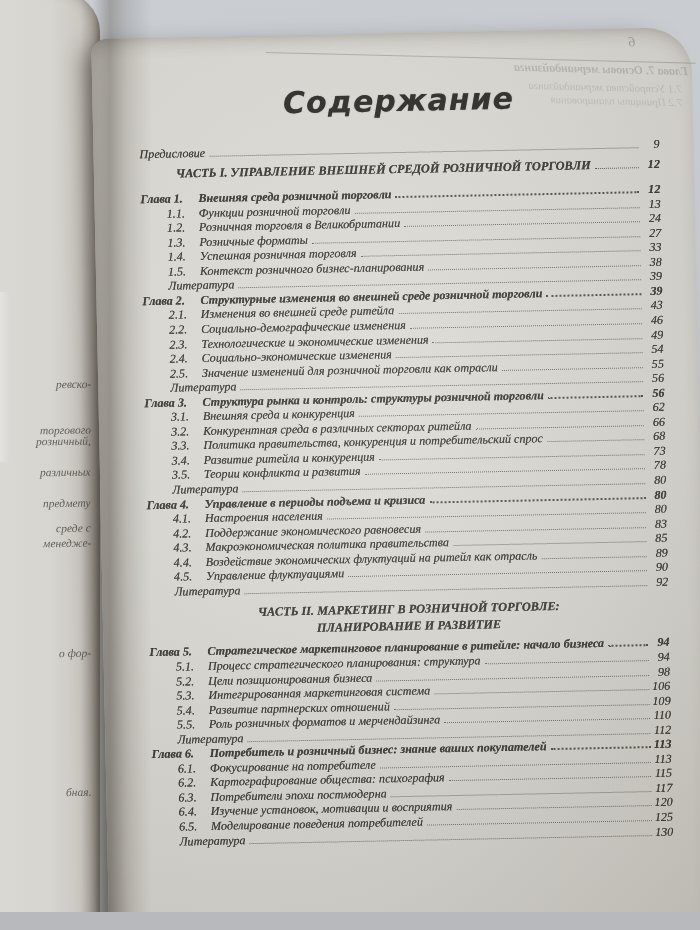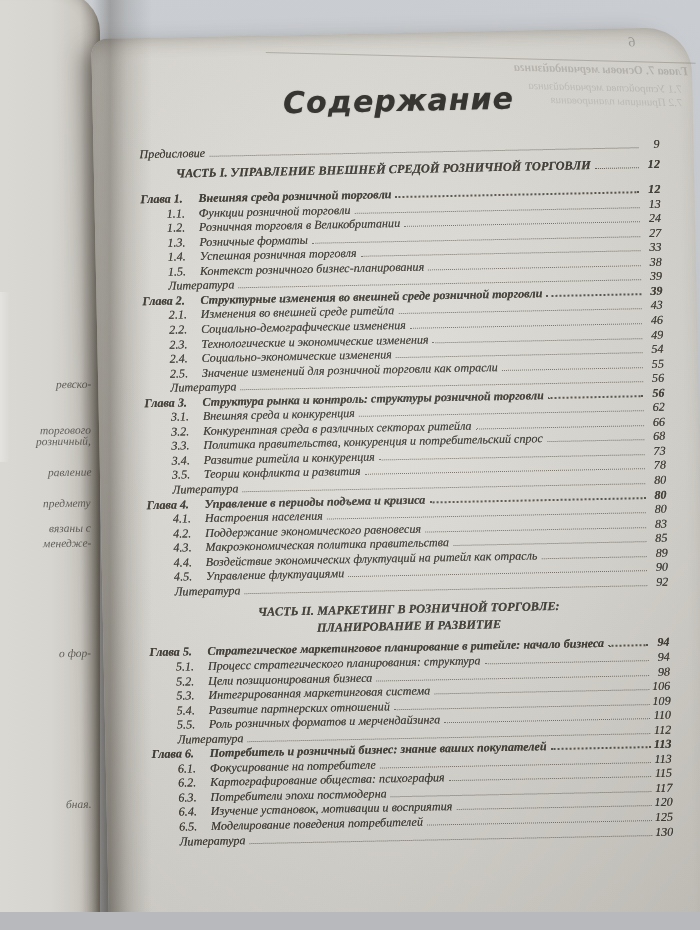--- a/index.html
+++ b/index.html
@@ -18,21 +18,21 @@
   .frag{position:absolute;right:9px;font-size:11.5px;line-height:13px;color:#55534d;
     white-space:nowrap;transform:rotate(-.8deg);opacity:.9;}
   .frag:nth-of-type(1){top:386px;}
   .frag:nth-of-type(2){top:443px;}
   .frag:nth-of-type(3){top:432px;}
   .frag:nth-of-type(4){top:474px;}
   .frag:nth-of-type(5){top:505px;text-align:right;}
   .frag:nth-of-type(6){top:530px;}
   .frag:nth-of-type(7){top:545px;}
   .frag:nth-of-type(8){top:655px;margin-left:33px;}
-  .frag:nth-of-type(9){top:794px;margin-top:12px;}
+  .frag:nth-of-type(9){top:794px;}
 
   
   .gutter{position:absolute;left:92px;top:0;width:60px;height:930px;z-index:3;pointer-events:none;
     background:linear-gradient(90deg,rgba(58,52,44,0) 0%,rgba(58,52,44,.30) 30%,rgba(58,52,44,.14) 58%,rgba(58,52,44,0) 100%);}
 
   
   .right-page{position:absolute;left:102px;top:34px;width:600px;height:930px;z-index:2;
     background:linear-gradient(128deg,#e4e2dc 0%,#dedcd6 40%,#d7d5cf 70%,#ccc9c3 100%);
     border-radius:16px 46px 0 0;
     transform:rotate(-1.15deg);transform-origin:42% 58%;
@@ -80,23 +80,23 @@
 </head>
 <body>
 
 <div class="scene">
   <div class="left-page">
     <div class="edge-hl"></div>
     <div id="fragments">
         <span class="frag">ревско-</span>
         <span class="frag">розничный,</span>
         <span class="frag">торгового</span>
-        <span class="frag">равление</span>
+        <span class="frag">различных</span>
         <span class="frag">предмету</span>
-        <span class="frag">вязаны с</span>
+        <span class="frag">среде с</span>
         <span class="frag">менедже-</span>
         <span class="frag">о фор-</span>
         <span class="frag">бная.</span>
       </div>
   </div>
 
   <div class="gutter"></div>
 
   <div class="right-page">
     <div class="ghost ghost-num"><span class="mir">6</span></div>

